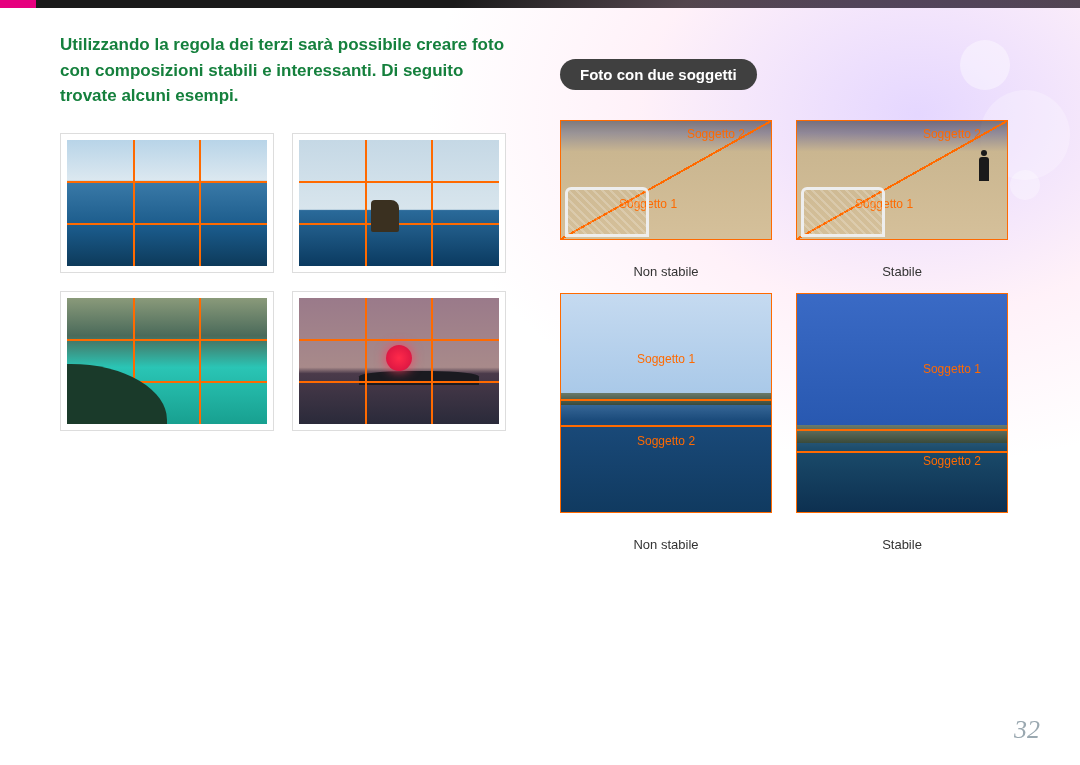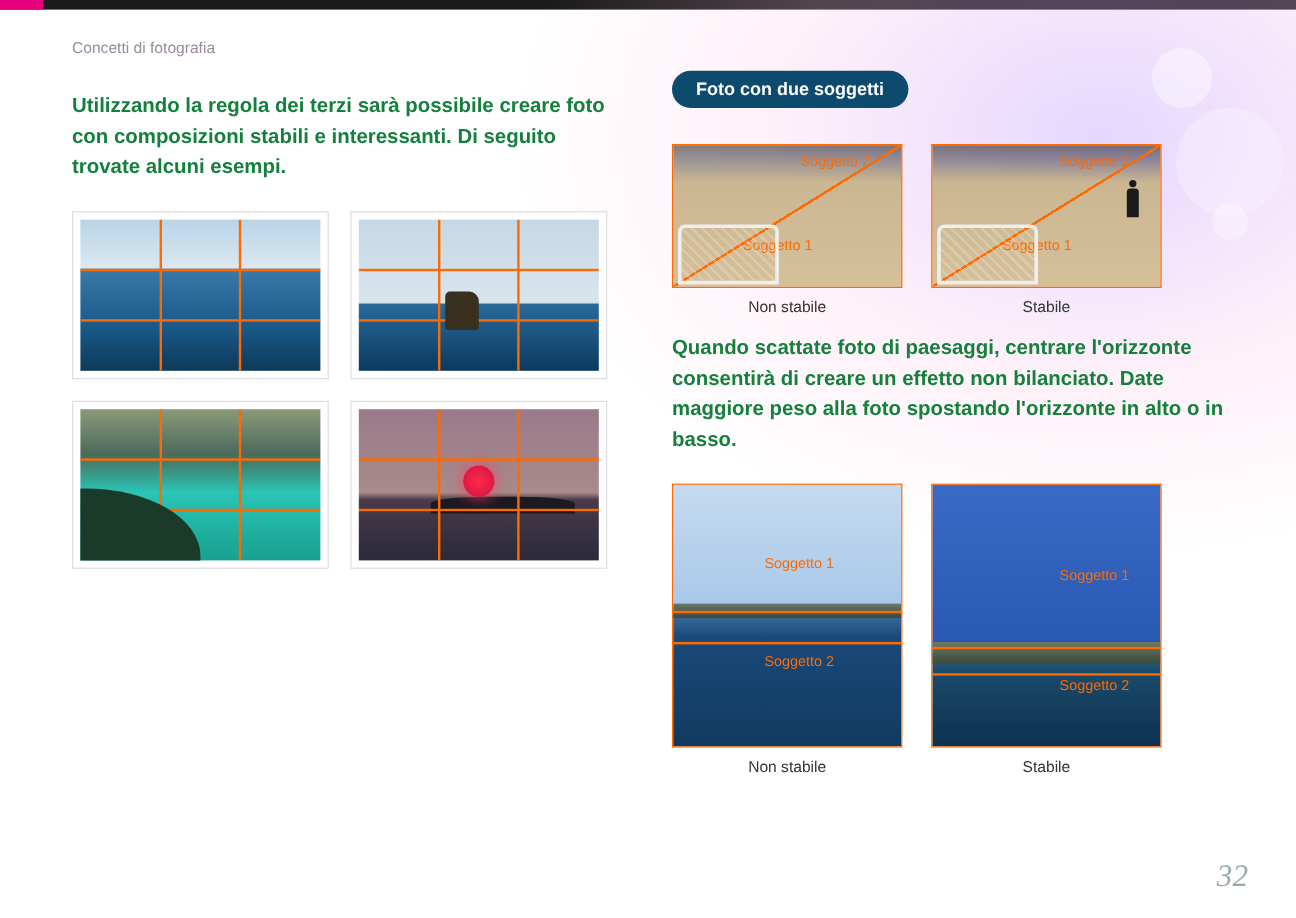--- a/index.html
+++ b/index.html
@@ -95,36 +95,36 @@
   .ocean-rock { background: linear-gradient(to bottom, #c5d8e5 0%, #d8e5ed 55%, #2a6a9a 56%, #0a3a60 100%); }
   .ocean-rock::after { content:""; position:absolute; left:36%; top:48%; width:28px; height:32px; background:#3a3020; border-radius: 4px 8px 2px 2px; }
   .lake { background: linear-gradient(to bottom, #8a9a7a 0%, #4a6a5a 30%, #2ac5b5 55%, #18a090 100%); }
   .lake::after { content:""; position:absolute; left:-20px; bottom:-10px; width:120px; height:70px; background:#1a3a2a; border-radius: 0 80% 0 0; }
   .sunset { background: linear-gradient(to bottom, #9a7a8a 0%, #a88a8a 55%, #4a3a4a 60%, #2a2a3a 100%); }
   .sunset::after { content:""; position:absolute; left:50%; top:48%; width:26px; height:26px; background: radial-gradient(circle, #ff2a4a, #d01040); border-radius:50%; transform:translate(-50%,-50%); box-shadow: 0 0 12px #ff4060; }
   .sunset::before { content:""; position:absolute; left:30%; top:58%; width:120px; height:14px; background:#1a1a20; border-radius: 40% 40% 0 0; }
 
   .pill {
     display: inline-block;
-    background: #0c4a6e;
+    background: #404040;
     color: #fff;
     font-weight: 600;
     font-size: 15px;
     padding: 7px 20px;
     border-radius: 20px;
     margin-bottom: 16px;
   }
 
   .pair-row {
     display: flex;
     gap: 24px;
     margin: 14px 0 8px 0;
   }
   .pair-item {
-    width: 192px;
+    width: 212px;
   }
   .pair-frame {
     border: 1px solid #ff6a00;
     position: relative;
     overflow: hidden;
   }
   .goal {
     height: 120px;
     background: linear-gradient(to bottom, rgba(0,0,0,0.5) 0%, rgba(0,0,0,0.4) 10%, #cab690 26%, #d5c09a 100%);
   }
@@ -150,21 +150,21 @@
   .lbl {
     position: absolute;
     color: #ff6a00;
     font-size: 12px;
     font-weight: 500;
   }
   .caption {
     text-align: center;
     color: #333;
     font-size: 13px;
-    margin-top: 8px;
+    margin-top: 24px;
   }
 
   .sea-tall {
     height: 220px;
     position: relative;
   }
   .sea-tall.unst { background: linear-gradient(to bottom, #c5daf0 0%, #a8c8e8 48%, #5a8ab0 49%, #3a6a9a 50%, #1a4a7a 58%, #103a60 100%); }
   .sea-tall.st   { background: linear-gradient(to bottom, #3a6ac5 0%, #2858b0 62%, #5a8ab0 63%, #2a5a7a 66%, #1a4a6a 72%, #0d3050 100%); }
   .sea-tall .hline { position:absolute; left:0; right:0; height:2px; background:#ff6a00; }
   .sea-tall .island {
@@ -191,21 +191,20 @@
   <div class="top-accent"></div>
 </div>
 <div class="bg-gradient"></div>
 <div class="bokeh b1"></div>
 <div class="bokeh b2"></div>
 <div class="bokeh b3"></div>
 
 <div class="page">
 
   <div class="col">
-    <div class="breadcrumb">Concetti di fotografia</div>
     <p class="para">Utilizzando la regola dei terzi sarà possibile creare foto con composizioni stabili e interessanti. Di seguito trovate alcuni esempi.</p>
 
     <div class="thumb-grid">
       <div class="thumb-frame">
         <div class="thumb ocean-horizon gridlines">
           <div class="h1"></div>
             <div class="h2"></div>
             <div class="v1"></div>
             <div class="v2"></div>
         </div>
@@ -254,21 +253,20 @@
         <div class="pair-frame goal">
           <div class="diag"></div>
           <div class="person"></div>
           <span class="lbl" style="right:26px; top:6px;">Soggetto 2</span>
           <span class="lbl" style="left:58px; bottom:28px;">Soggetto 1</span>
         </div>
         <div class="caption">Stabile</div>
       </div>
     </div>
 
-    <p class="para" style="margin-top:14px;">Quando scattate foto di paesaggi, centrare l'orizzonte consentirà di creare un effetto non bilanciato. Date maggiore peso alla foto spostando l'orizzonte in alto o in basso.</p>
 
     <div class="pair-row">
       <div class="pair-item">
         <div class="pair-frame sea-tall unst">
           <div class="island"></div>
           <div class="hline" style="top:48%;"></div>
           <div class="hline" style="top:60%;"></div>
           <span class="lbl" style="left:76px; top:58px;">Soggetto 1</span>
           <span class="lbl" style="left:76px; top:140px;">Soggetto 2</span>
         </div>

